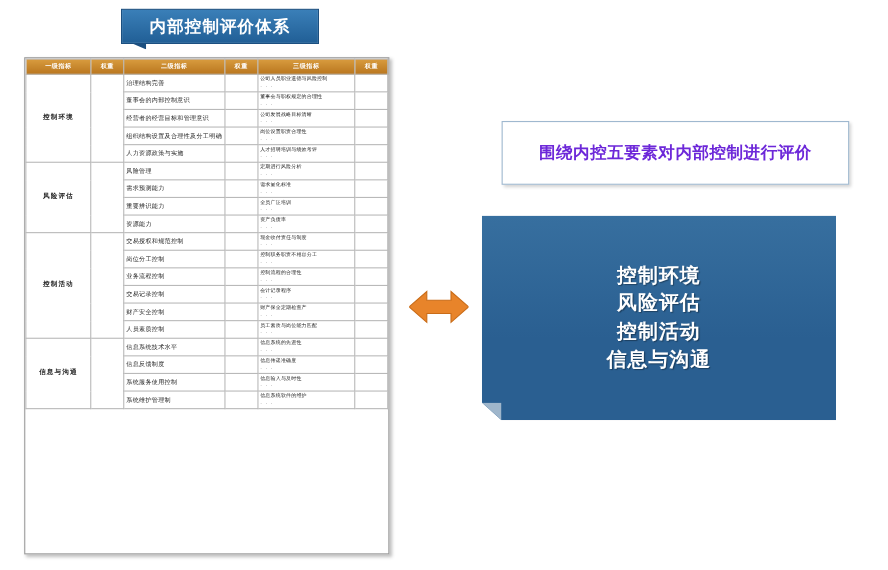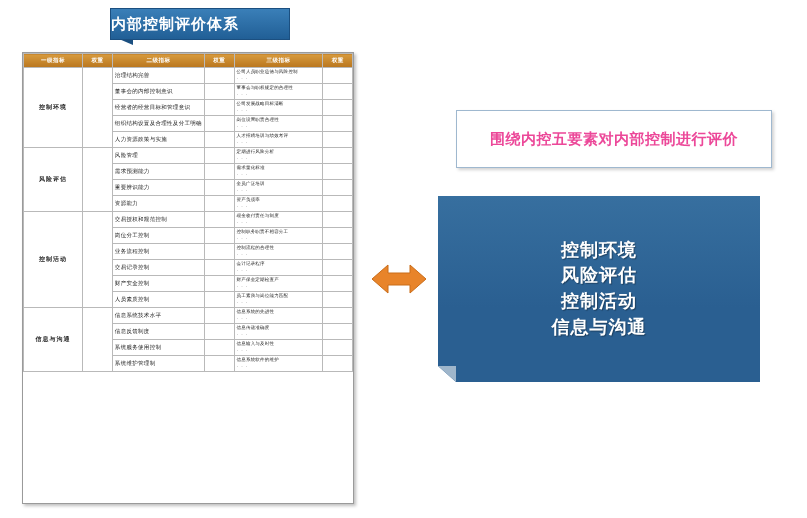--- a/index.html
+++ b/index.html
@@ -20,21 +20,21 @@
     position: absolute;
     left: 110px;
     top: 8px;
     width: 178px;
     height: 30px;
     background: #2b6fa8;
     background: linear-gradient(180deg, #3a7fb8 0%, #215f96 100%);
     border: 1px solid #1b4f80;
     display: flex;
     align-items: center;
-    justify-content: flex-start;
+    justify-content: center;
   }
   #title-banner .txt {
     color: #ffffff;
     font-size: 15px;
     font-weight: bold;
     letter-spacing: 1px;
   }
   
   #title-banner::after {
     content: "";
@@ -130,21 +130,21 @@
     background: #ffffff;
     border: 1px solid #9fb8cf;
     box-shadow: 2px 2px 3px rgba(0,0,0,0.18);
     display: flex;
     align-items: center;
     justify-content: center;
   }
   #callout .txt {
     font-size: 15px;
     font-weight: bold;
-    color: #ec4899;
+    color: #6d28d9;
     letter-spacing: 0.5px;
   }
 
   
   #elements-box {
     position: absolute;
     left: 438px;
     top: 196px;
     width: 322px;
     height: 186px;

